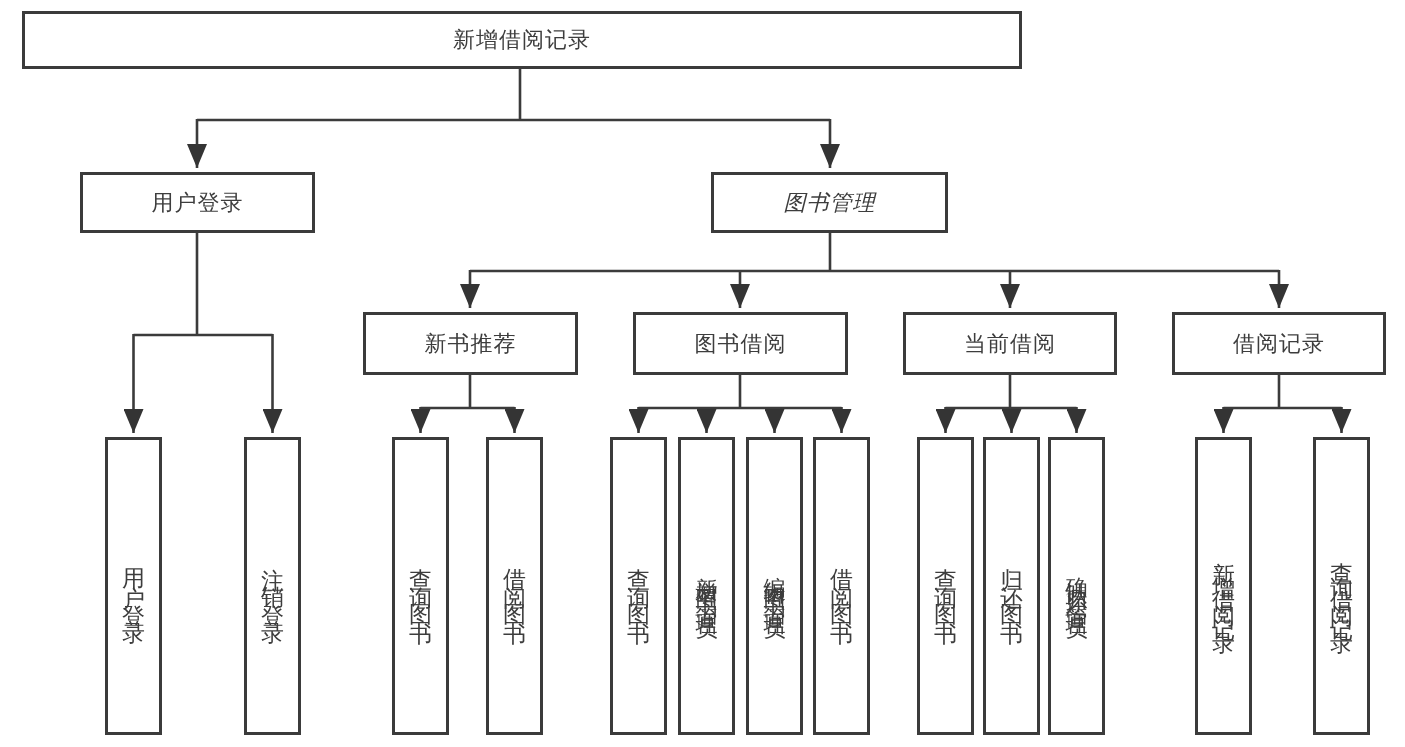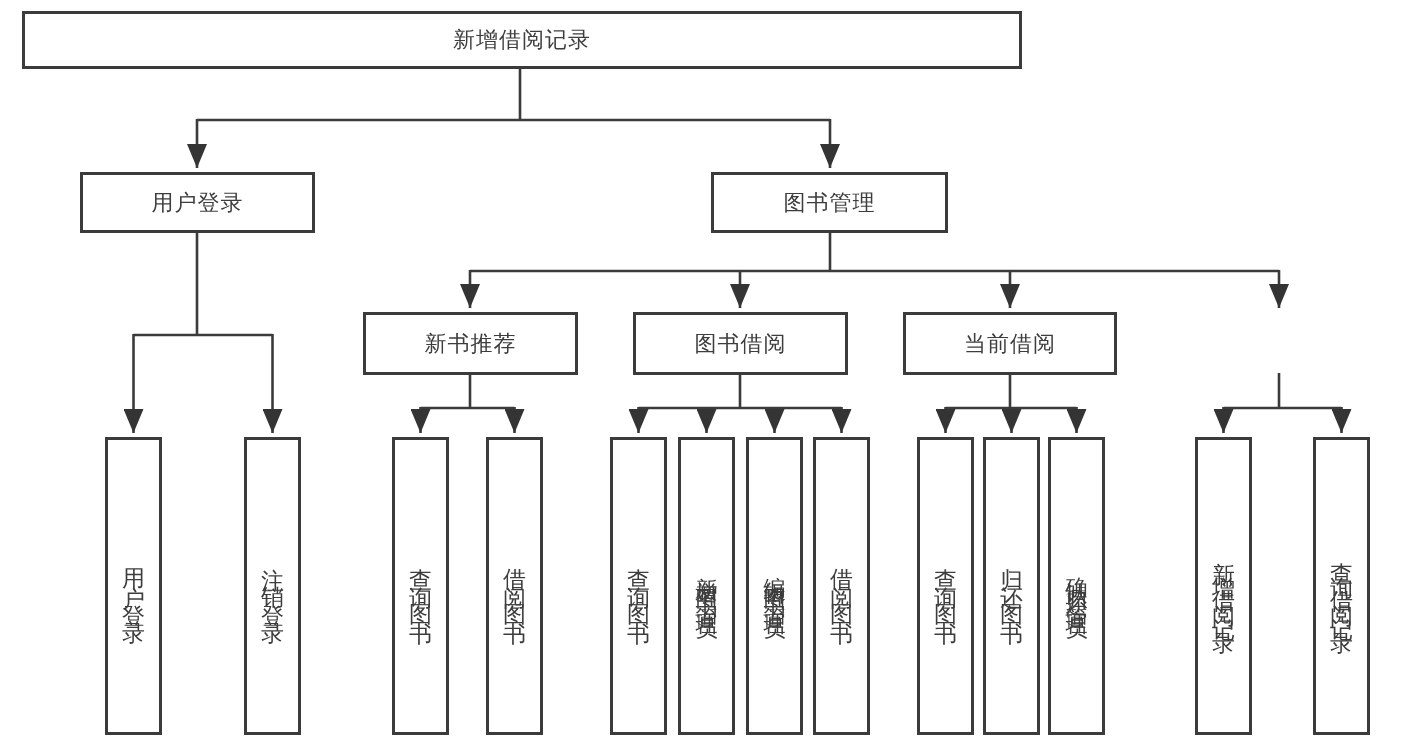--- a/index.html
+++ b/index.html
@@ -105,32 +105,35 @@
     <path class="wire" d="M1341.5,407 V433" marker-end="url(#arrow)"></path>
   </svg>
 
   <div class="node root-box">
     <span>新增借阅记录</span>
   </div>
 
   <div class="node lvl2" style="left:80px; width:235px;">
     <span>用户登录</span>
   </div>
-  <div class="node lvl2" style="left:711px; width:237px;">
+  <div class="node lvl2" style="left:711px; width:237px;font-style:italic;">
     <span>图书管理</span>
   </div>
 
   <div class="node lvl3" style="left:633px; width:215px;">
     <span>图书借阅</span>
   </div>
   <div class="node lvl3" style="left:363px; width:215px;">
     <span>新书推荐</span>
   </div>
   <div class="node lvl3" style="left:903px; width:214px;">
     <span>当前借阅</span>
+  </div>
+  <div class="node lvl3" style="left:1172px; width:214px;">
+    <span>借阅记录</span>
   </div>
 
   <div class="node leaf ls-wide" style="left:105px;">
     <span>用户登录</span>
   </div>
   <div class="node leaf ls-wide" style="left:244px;">
     <span>注销登录</span>
   </div>
 
   <div class="node leaf ls-wide" style="left:392px;">

